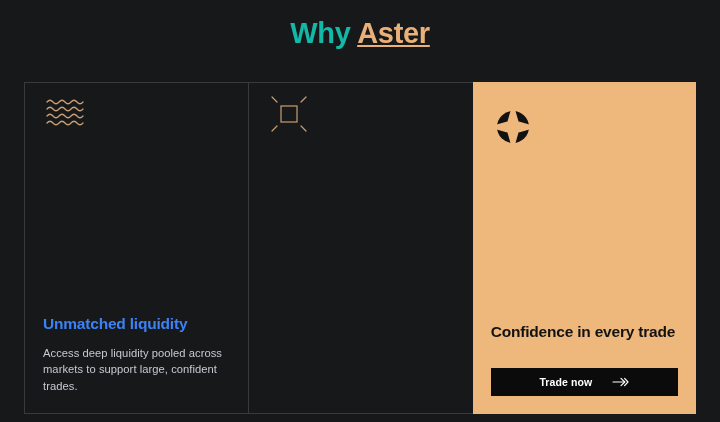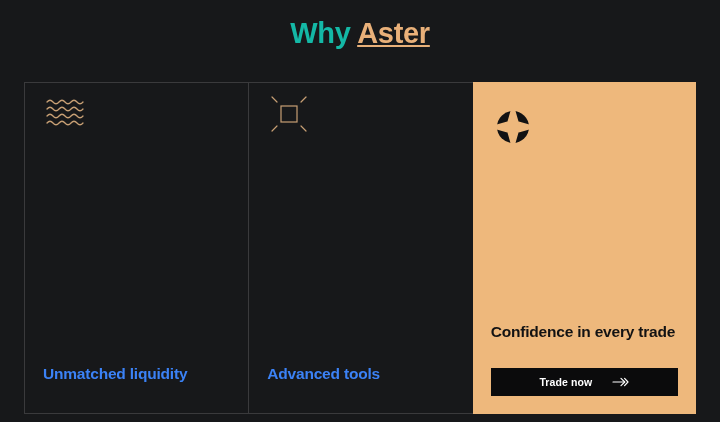--- a/index.html
+++ b/index.html
@@ -129,35 +129,35 @@
     <div class="card-icon">
       <svg viewBox="0 0 44 44" fill="none" stroke="#c79f74" stroke-width="1.3" stroke-linecap="round">
         <path d="M4 10 Q7 6.5 10 10 T16 10 T22 10 T28 10 T34 10 T40 10"></path>
         <path d="M4 17 Q7 13.5 10 17 T16 17 T22 17 T28 17 T34 17 T40 17"></path>
         <path d="M4 24 Q7 20.5 10 24 T16 24 T22 24 T28 24 T34 24 T40 24"></path>
         <path d="M4 31 Q7 27.5 10 31 T16 31 T22 31 T28 31 T34 31 T40 31"></path>
       </svg>
     </div>
     <div class="card-text">
       <div class="card-title">Unmatched liquidity</div>
+      <div class="card-desc">Access deep liquidity pooled across markets to support large, confident trades.</div>
     </div>
   </div>
 
   <div class="card">
     <div class="card-icon">
       <svg viewBox="0 0 44 44" fill="none" stroke="#c79f74" stroke-width="1.2" stroke-linecap="round">
         <rect x="14" y="14" width="16" height="16"></rect>
         <path d="M10 10 L5 5"></path>
         <path d="M34 10 L39 5"></path>
         <path d="M10 34 L5 39"></path>
         <path d="M34 34 L39 39"></path>
       </svg>
     </div>
     <div class="card-text">
-      <div class="card-title">Advanced tools</div>
     </div>
   </div>
 
   <div class="card highlight">
     <div class="card-icon">
       <svg viewBox="0 0 44 44">
         <defs>
           <mask id="starMask">
             <rect x="0" y="0" width="44" height="44" fill="#fff"></rect>
             <path d="M22 2 L26.5 17.5 L42 22 L26.5 26.5 L22 42 L17.5 26.5 L2 22 L17.5 17.5 Z" fill="#000" stroke="#000" stroke-width="2.6" stroke-linejoin="round"></path>

